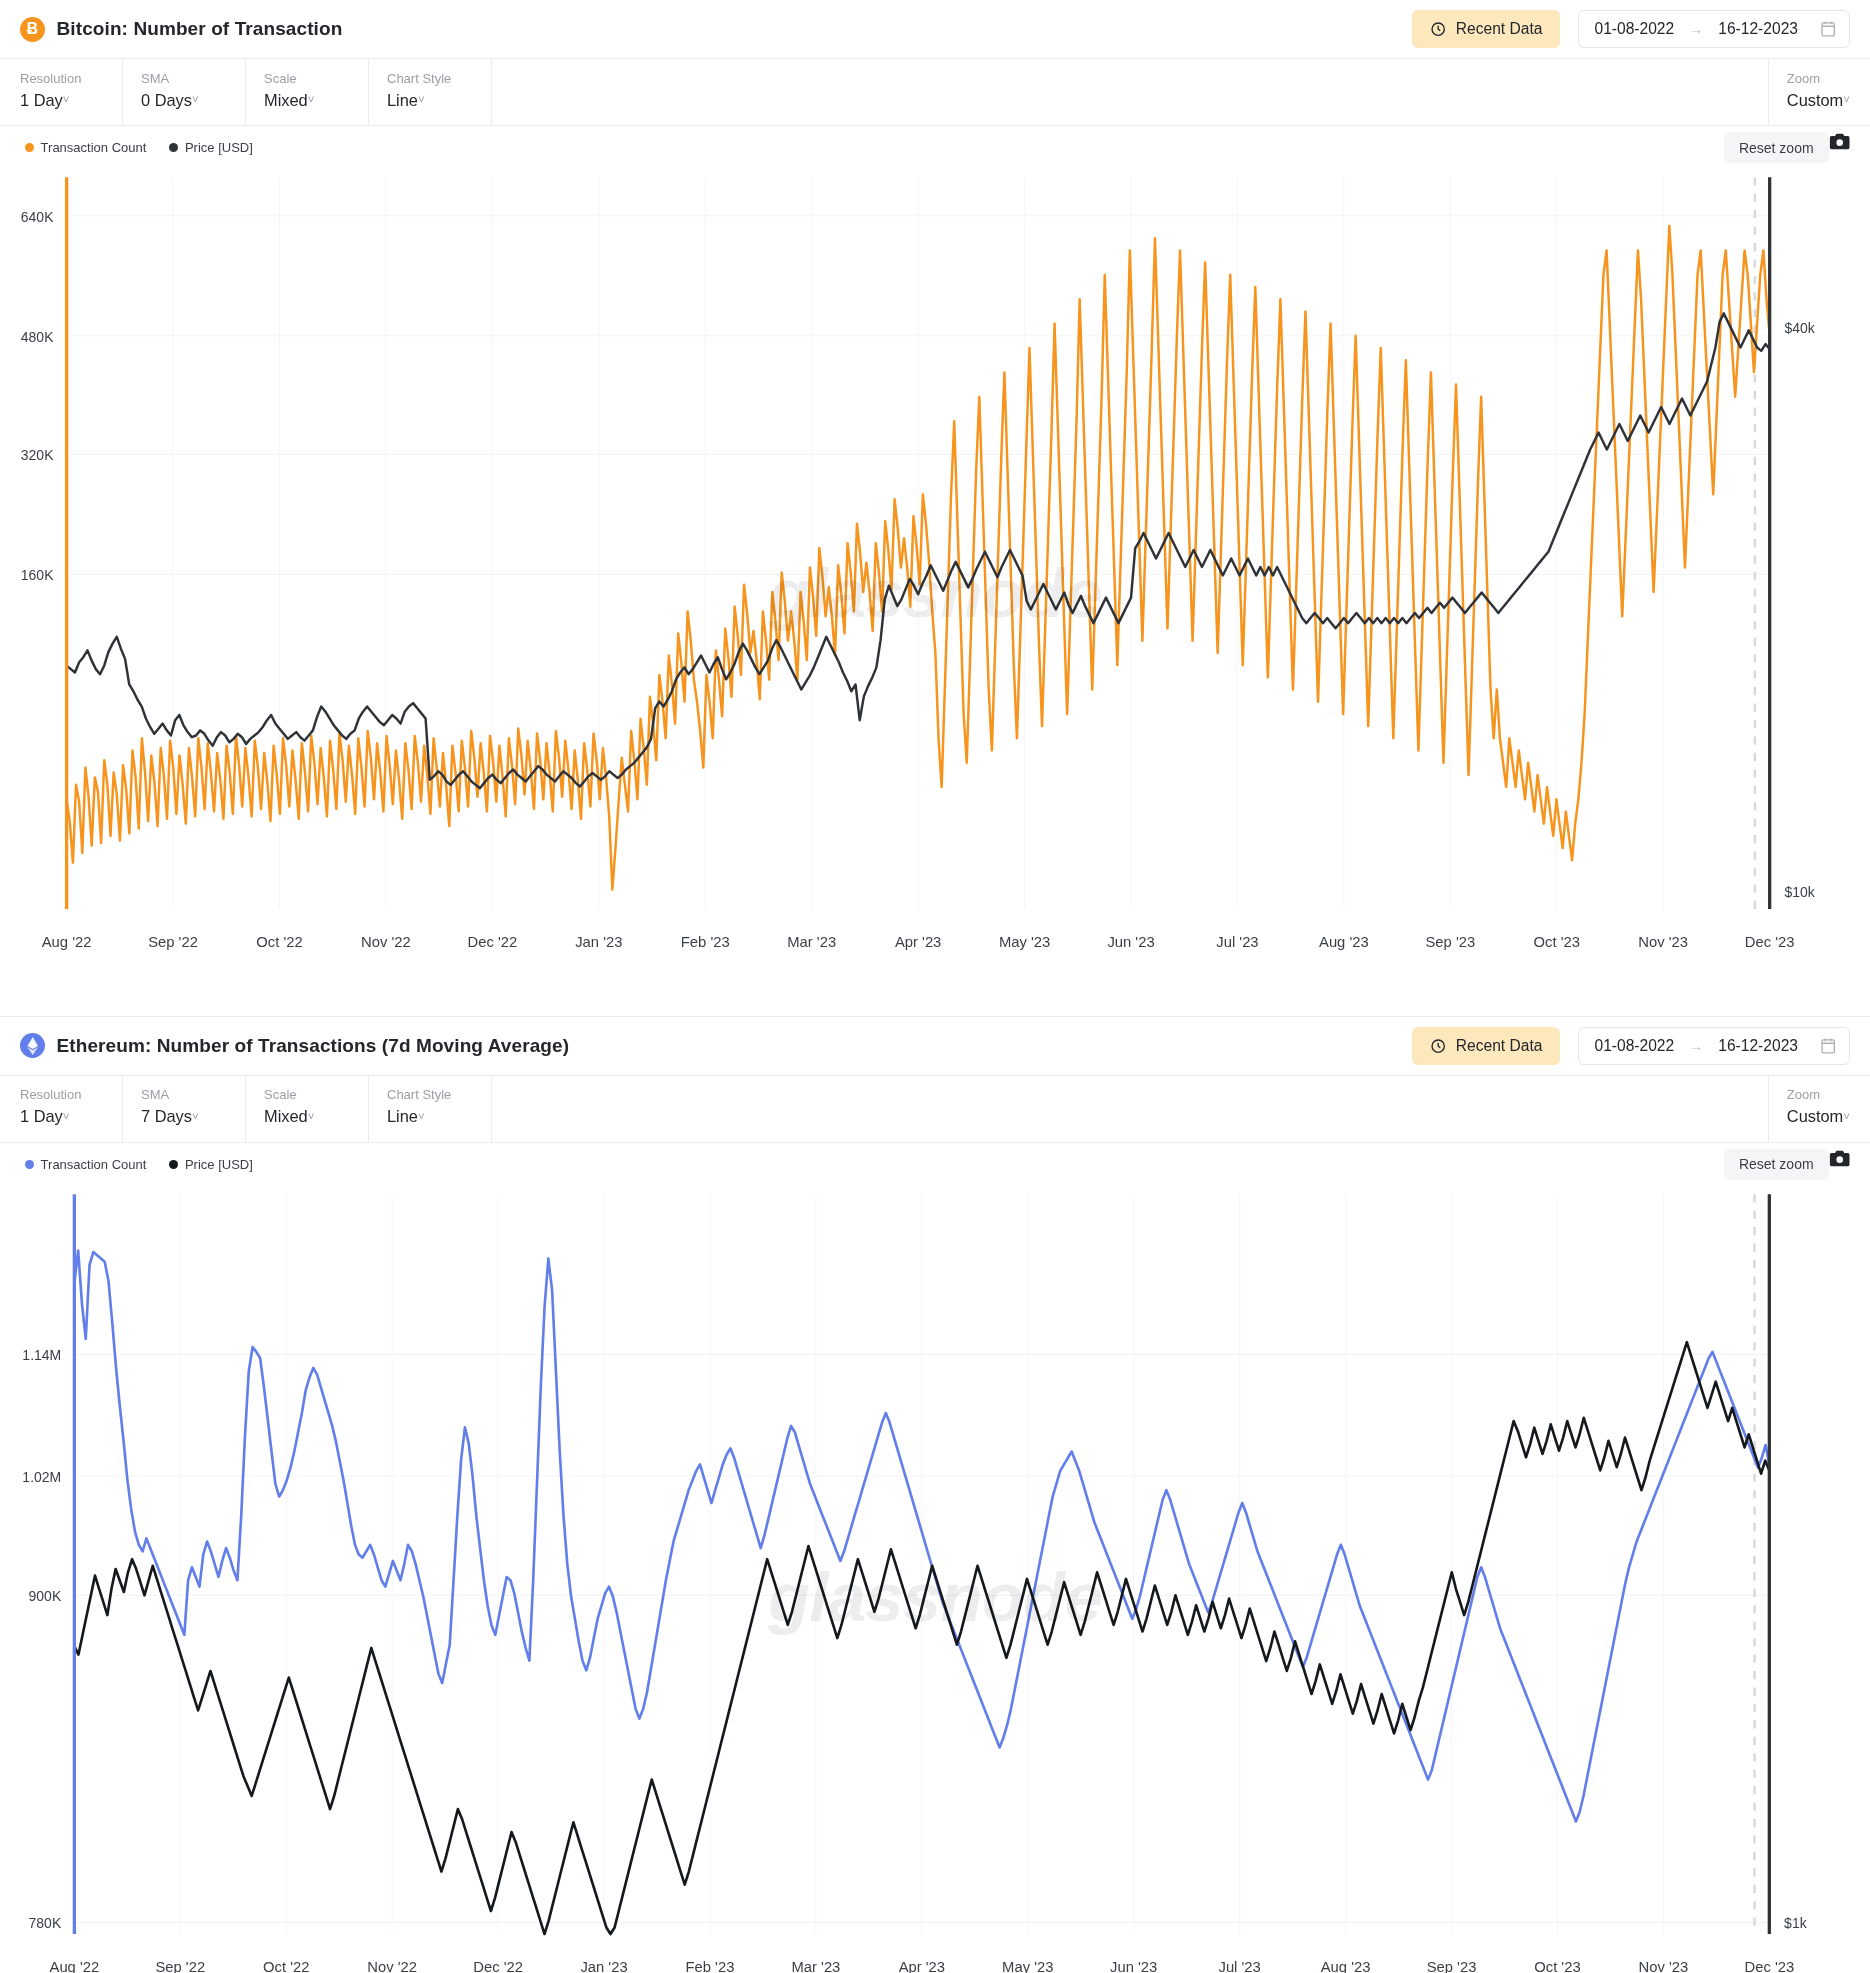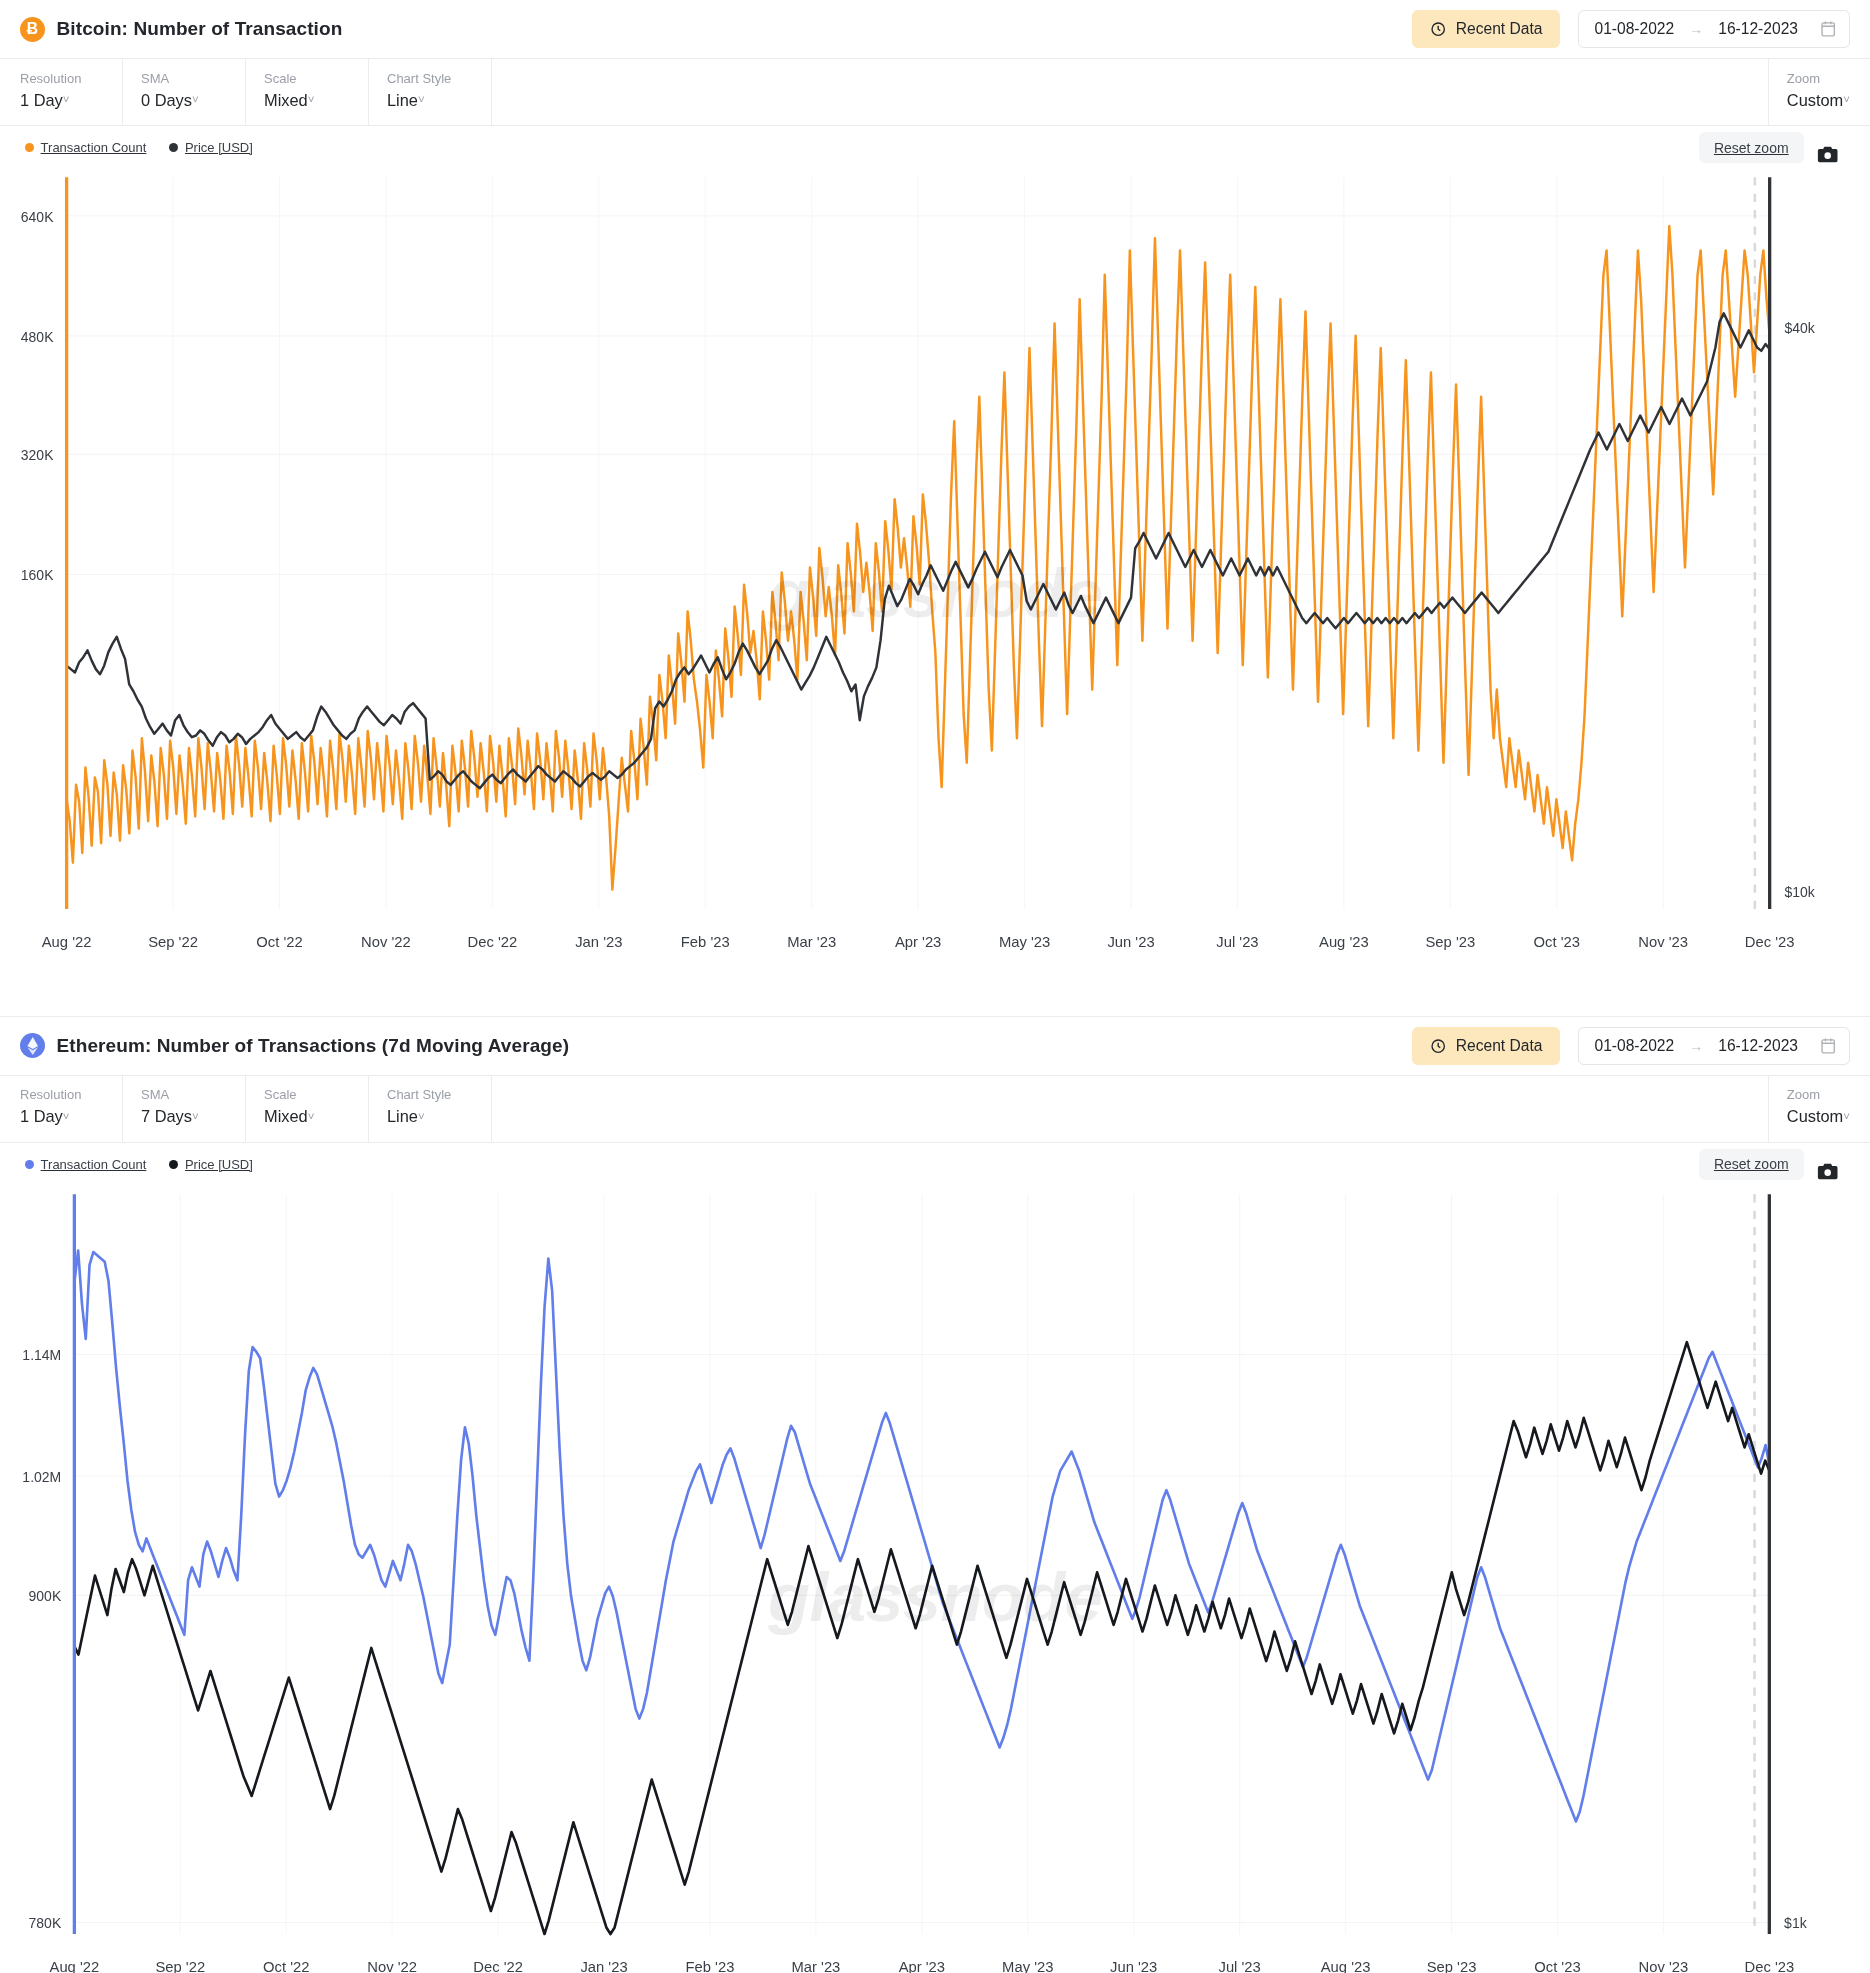--- a/index.html
+++ b/index.html
@@ -68,26 +68,26 @@
   .opt:first-child { padding-left:20px; }
   .opt-label { font-size: 13px; color:#9a9ea6; margin-bottom: 5px; }
   .opt-value { font-size: 16.4px; color:#23262b; display:flex; align-items:center; gap:0; cursor:pointer; }
   .caret { font-size: 11.5px; color:#9a9ea6; line-height:1; }
   .opt-spacer { flex:1; border-right:0.8px solid #ececef; }
   .opt.zoom-opt { border-right:none; align-items:flex-start; text-align:left; min-width:99px; padding-right:20px;}
 
   
   .legendbar {
     height: 43px; display:flex; align-items:center;
-    padding: 0 32px 0 20px; position:relative;text-decoration:underline;
+    padding: 0 20px 0 20px; position:relative;
   }
   .legend-items { display:flex; align-items:center; gap: 23px; padding-left: 5px; }
   .legend-item { display:flex; align-items:center; gap:6.6px; font-size:13px; color:#3a3f47; cursor:pointer;}
   .dot { width:9px; height:9px; border-radius:50%; flex:none; }
-  .legend-right { margin-left:auto; display:flex; align-items:flex-end; gap: 13px; }
+  .legend-right { margin-left:auto; display:flex; align-items:flex-start; }
   .reset-zoom {
     background:#f4f5f7; border:none; border-radius:5.8px;
     height:31px; padding: 0 15px; font-size:14px; color:#3a3f47;
     font-family:"Liberation Sans", sans-serif; cursor:pointer;
   }
   .cam-icon { width:21.4px; height:18px; cursor:pointer; }
 
   
   .plotwrap { position:relative; }
   .plotwrap svg { display:block; }

